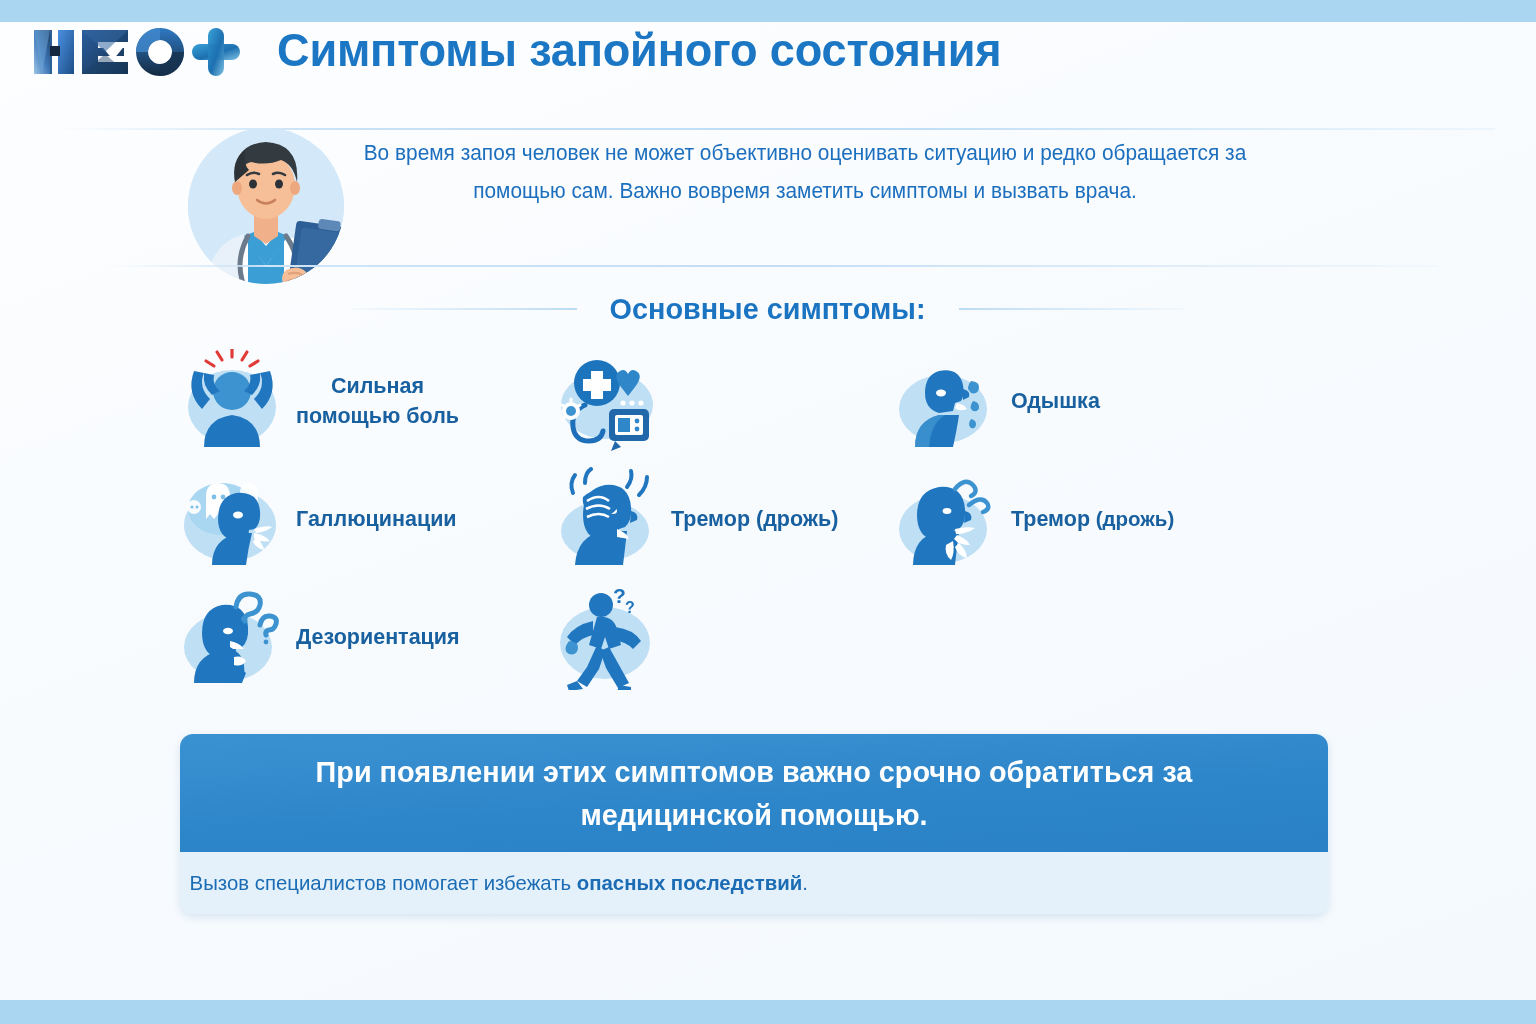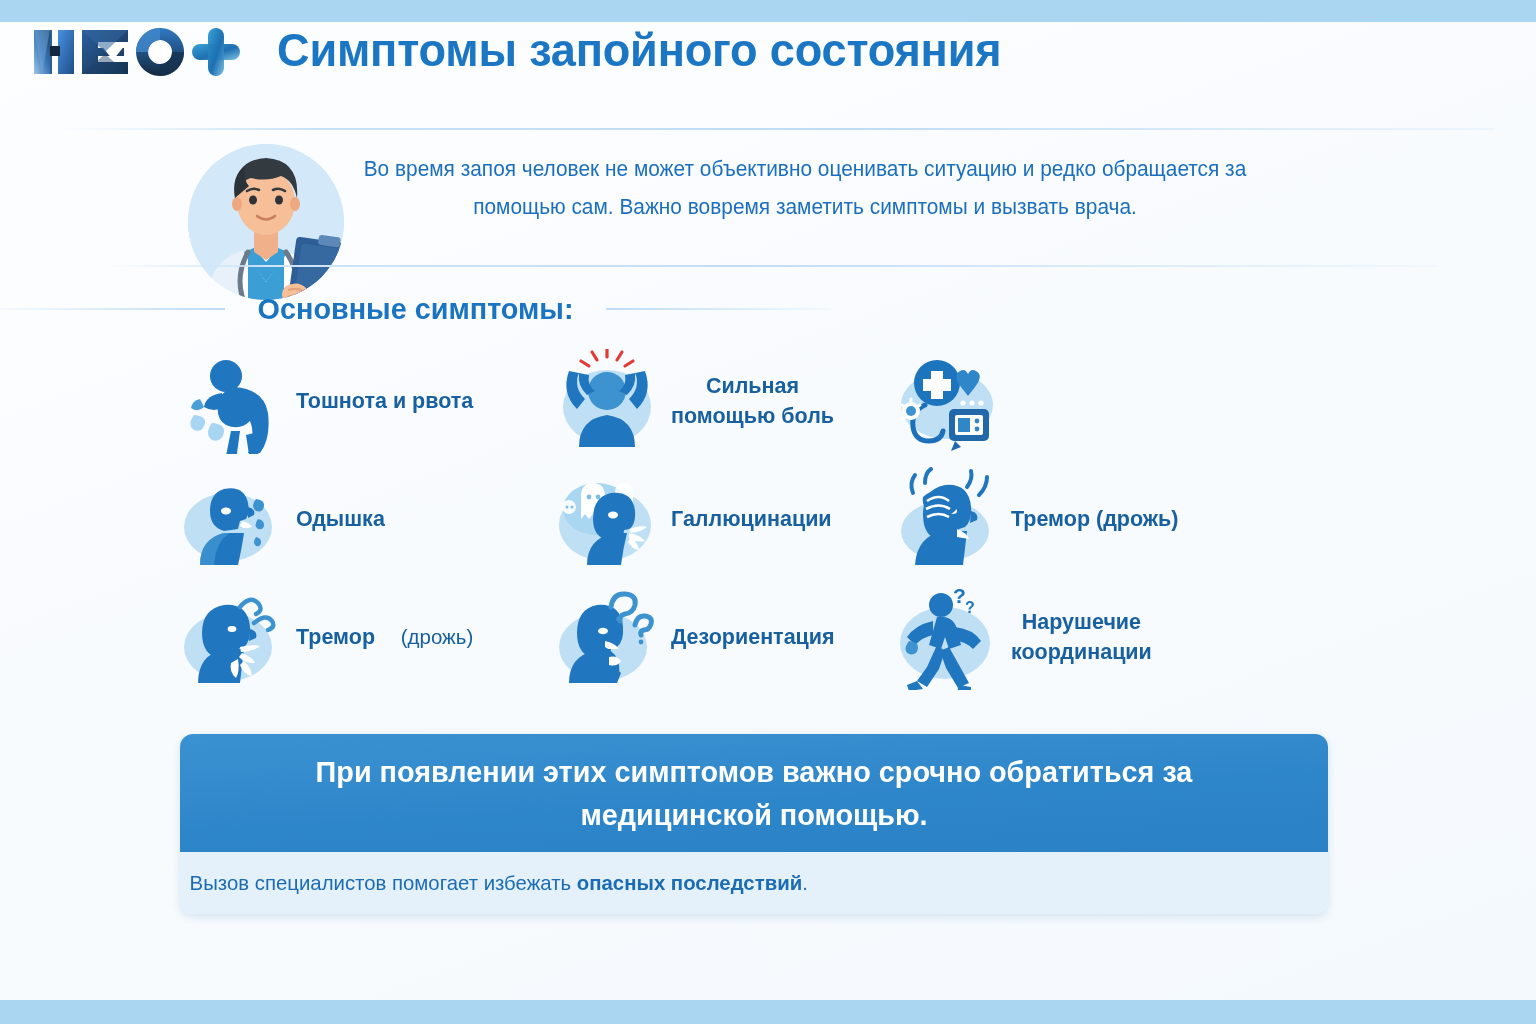--- a/index.html
+++ b/index.html
@@ -43,21 +43,21 @@
     text-shadow: 0 1px 0 rgba(255,255,255,0.6);
     white-space: nowrap;
   }
   .header-rule {
     position: absolute; left: 55px; top: 128px; width: 1440px; height: 2px;
     background: linear-gradient(to right, rgba(171,214,242,0) 0%, #c9e2f6 18%, #bcdcf4 55%, rgba(171,214,242,0.15) 100%);
   }
 
   
   .intro {
-    position: absolute; left: 0; top: 134px; width: 1364px; height: 120px;
+    position: absolute; left: 0; top: 118px; width: 1364px; height: 120px;
   }
   .doctor-wrap {
     position: absolute; left: 178px; top: 2px;
     width: 186px; height: 180px;
   }
   .intro-text {
     position: absolute; left: 310px; top: 16px; width: 990px;
     text-align: center;
     font-size: 21.5px;
     line-height: 38px;
@@ -67,21 +67,21 @@
     transform-origin: center top;
   }
   .intro-rule {
     position: absolute; left: 108px; top: 265px; width: 1330px; height: 2px;
     background: linear-gradient(to right, rgba(190,220,245,0) 0%, #cfe4f7 12%, #c4ddf4 50%, rgba(190,220,245,0.1) 100%);
   }
 
   
   .section-head {
     position: absolute; left: 0; top: 286px; width: 1536px; height: 46px;
-    display: flex; align-items: center; 
+    display: flex; align-items: center; justify-content: center;
   }
   .sh-line {
     height: 2px; width: 225px;
     background: linear-gradient(to right, rgba(190,220,245,0.1), #bcdcf4);
   }
   .sh-line.right {
     background: linear-gradient(to left, rgba(190,220,245,0.1), #bcdcf4);
   }
   .sh-text {
     font-size: 30px; font-weight: bold; color: #1b74c2;
@@ -98,21 +98,21 @@
     grid-template-rows: 118px 118px 118px;
   }
   .cell { display: flex; align-items: center; }
   .cell .art {
     flex: 0 0 auto; width: 112px; height: 105px; position: relative;
   }
   .cell .label {
     font-size: 21.5px; color: #18609f; font-weight: bold;
     line-height: 27px; margin-left: 6px;
   }
-  .cell .label .light { font-weight: normal; font-size: 20.5px; margin-left: 20px; }
+  .cell .label .light { font-weight: bold; font-size: 20.5px; }
   .cell.wide .label { line-height: 30px; text-align: center; }
 
   
   .banner {
     position: absolute; left: 180px; top: 734px;
     width: 1148px; height: 180px;
     border-radius: 13px;
     overflow: hidden;
     box-shadow: 0 3px 9px rgba(40,110,170,0.16);
   }
@@ -261,36 +261,20 @@
   <div class="intro-rule"></div>
 
   <div class="section-head">
     <span class="sh-line"></span>
     <span class="sh-text">Основные симптомы:</span>
     <span class="sh-line right"></span>
   </div>
 
   <div class="grid">
 
-    <div class="cell">
-      <div class="art">
-        <svg viewBox="0 0 112 105" width="112" height="105">
-          <ellipse cx="58" cy="56" rx="44" ry="36" fill="#bfdff5" opacity="0"></ellipse>
-          <circle cx="48" cy="27" r="16" fill="#2077c0"></circle>
-          <path d="M56 38 q30 2 34 26 q3 26 -8 40 l-12 0 q8 -18 2 -32 q-10 10 -24 4 q-10 -6 -8 -20 q2 -14 16 -18 z" fill="#2077c0"></path>
-          <path d="M62 82 l-4 30 -11 0 6 -30 z" fill="#2077c0"></path>
-          <path d="M76 84 l6 28 -10 0 -4 -26 z" fill="#2077c0"></path>
-          <path d="M44 44 q-16 2 -18 14 q10 6 20 0 z" fill="#2077c0"></path>
-          <path d="M22 50 q-8 2 -9 9 q7 5 13 -1 z" fill="#4b9ed6"></path>
-          <path d="M16 66 q-7 10 0 15 q9 3 11 -7 q1 -7 -11 -8 z" fill="#a8d5f2"></path>
-          <path d="M34 74 q-8 11 0 17 q10 3 12 -8 q1 -8 -12 -9 z" fill="#a8d5f2"></path>
-        </svg>
-      </div>
-      <div class="label"><span>Тошнота и рвота</span></div>
-    </div>
 
     <div class="cell wide">
       <div class="art">
         <svg viewBox="0 0 112 105" width="112" height="105">
           <ellipse cx="54" cy="58" rx="44" ry="37" fill="#bfdff5"></ellipse>
           <path d="M54 20 m-22 0 a22 22 0 1 0 44 0 a22 22 0 1 0 -44 0" fill="#ffffff" opacity="0"></path>
           <path d="M26 98 q0 -28 28 -32 q28 4 28 32 z" fill="#2077c0"></path>
           <circle cx="54" cy="42" r="19" fill="#3d93cf"></circle>
           <path d="M34 46 q-10 -10 -8 -22 l10 2 q-2 10 6 16 z" fill="#2077c0"></path>
           <path d="M74 46 q10 -10 8 -22 l-10 2 q2 10 -6 16 z" fill="#2077c0"></path>
@@ -461,24 +445,20 @@
           <path d="M56 62 l10 18 10 18 -11 5 -12 -20 -6 -17 z" fill="#2077c0"></path>
           <path d="M24 96 l-10 4 2 6 14 -2 z" fill="#2077c0"></path>
           <path d="M66 100 l12 2 0 6 -14 -1 z" fill="#2077c0"></path>
           <g fill="#1f74bc" font-family="Liberation Sans" font-weight="bold">
             <text x="60" y="18" font-size="21">?</text>
             <text x="72" y="28" font-size="16">?</text>
           </g>
           <path d="M16 56 q-7 9 0 13 q8 2 9 -6 q1 -6 -9 -7 z" fill="#3d93cf"></path>
         </svg>
       </div>
-      <div class="label">
-        <span>Нарушечие</span><br>
-        <span>координации</span>
-      </div>
     </div>
   </div>
 
   <div class="banner">
     <div class="banner-top">
       <p>При появлении этих симптомов важно срочно обратиться за медицинской помощью.</p>
     </div>
     <div class="banner-bottom">
       <p><span>Вызов специалистов помогает избежать </span><b>опасных последствий</b><span>.</span></p>
     </div>

